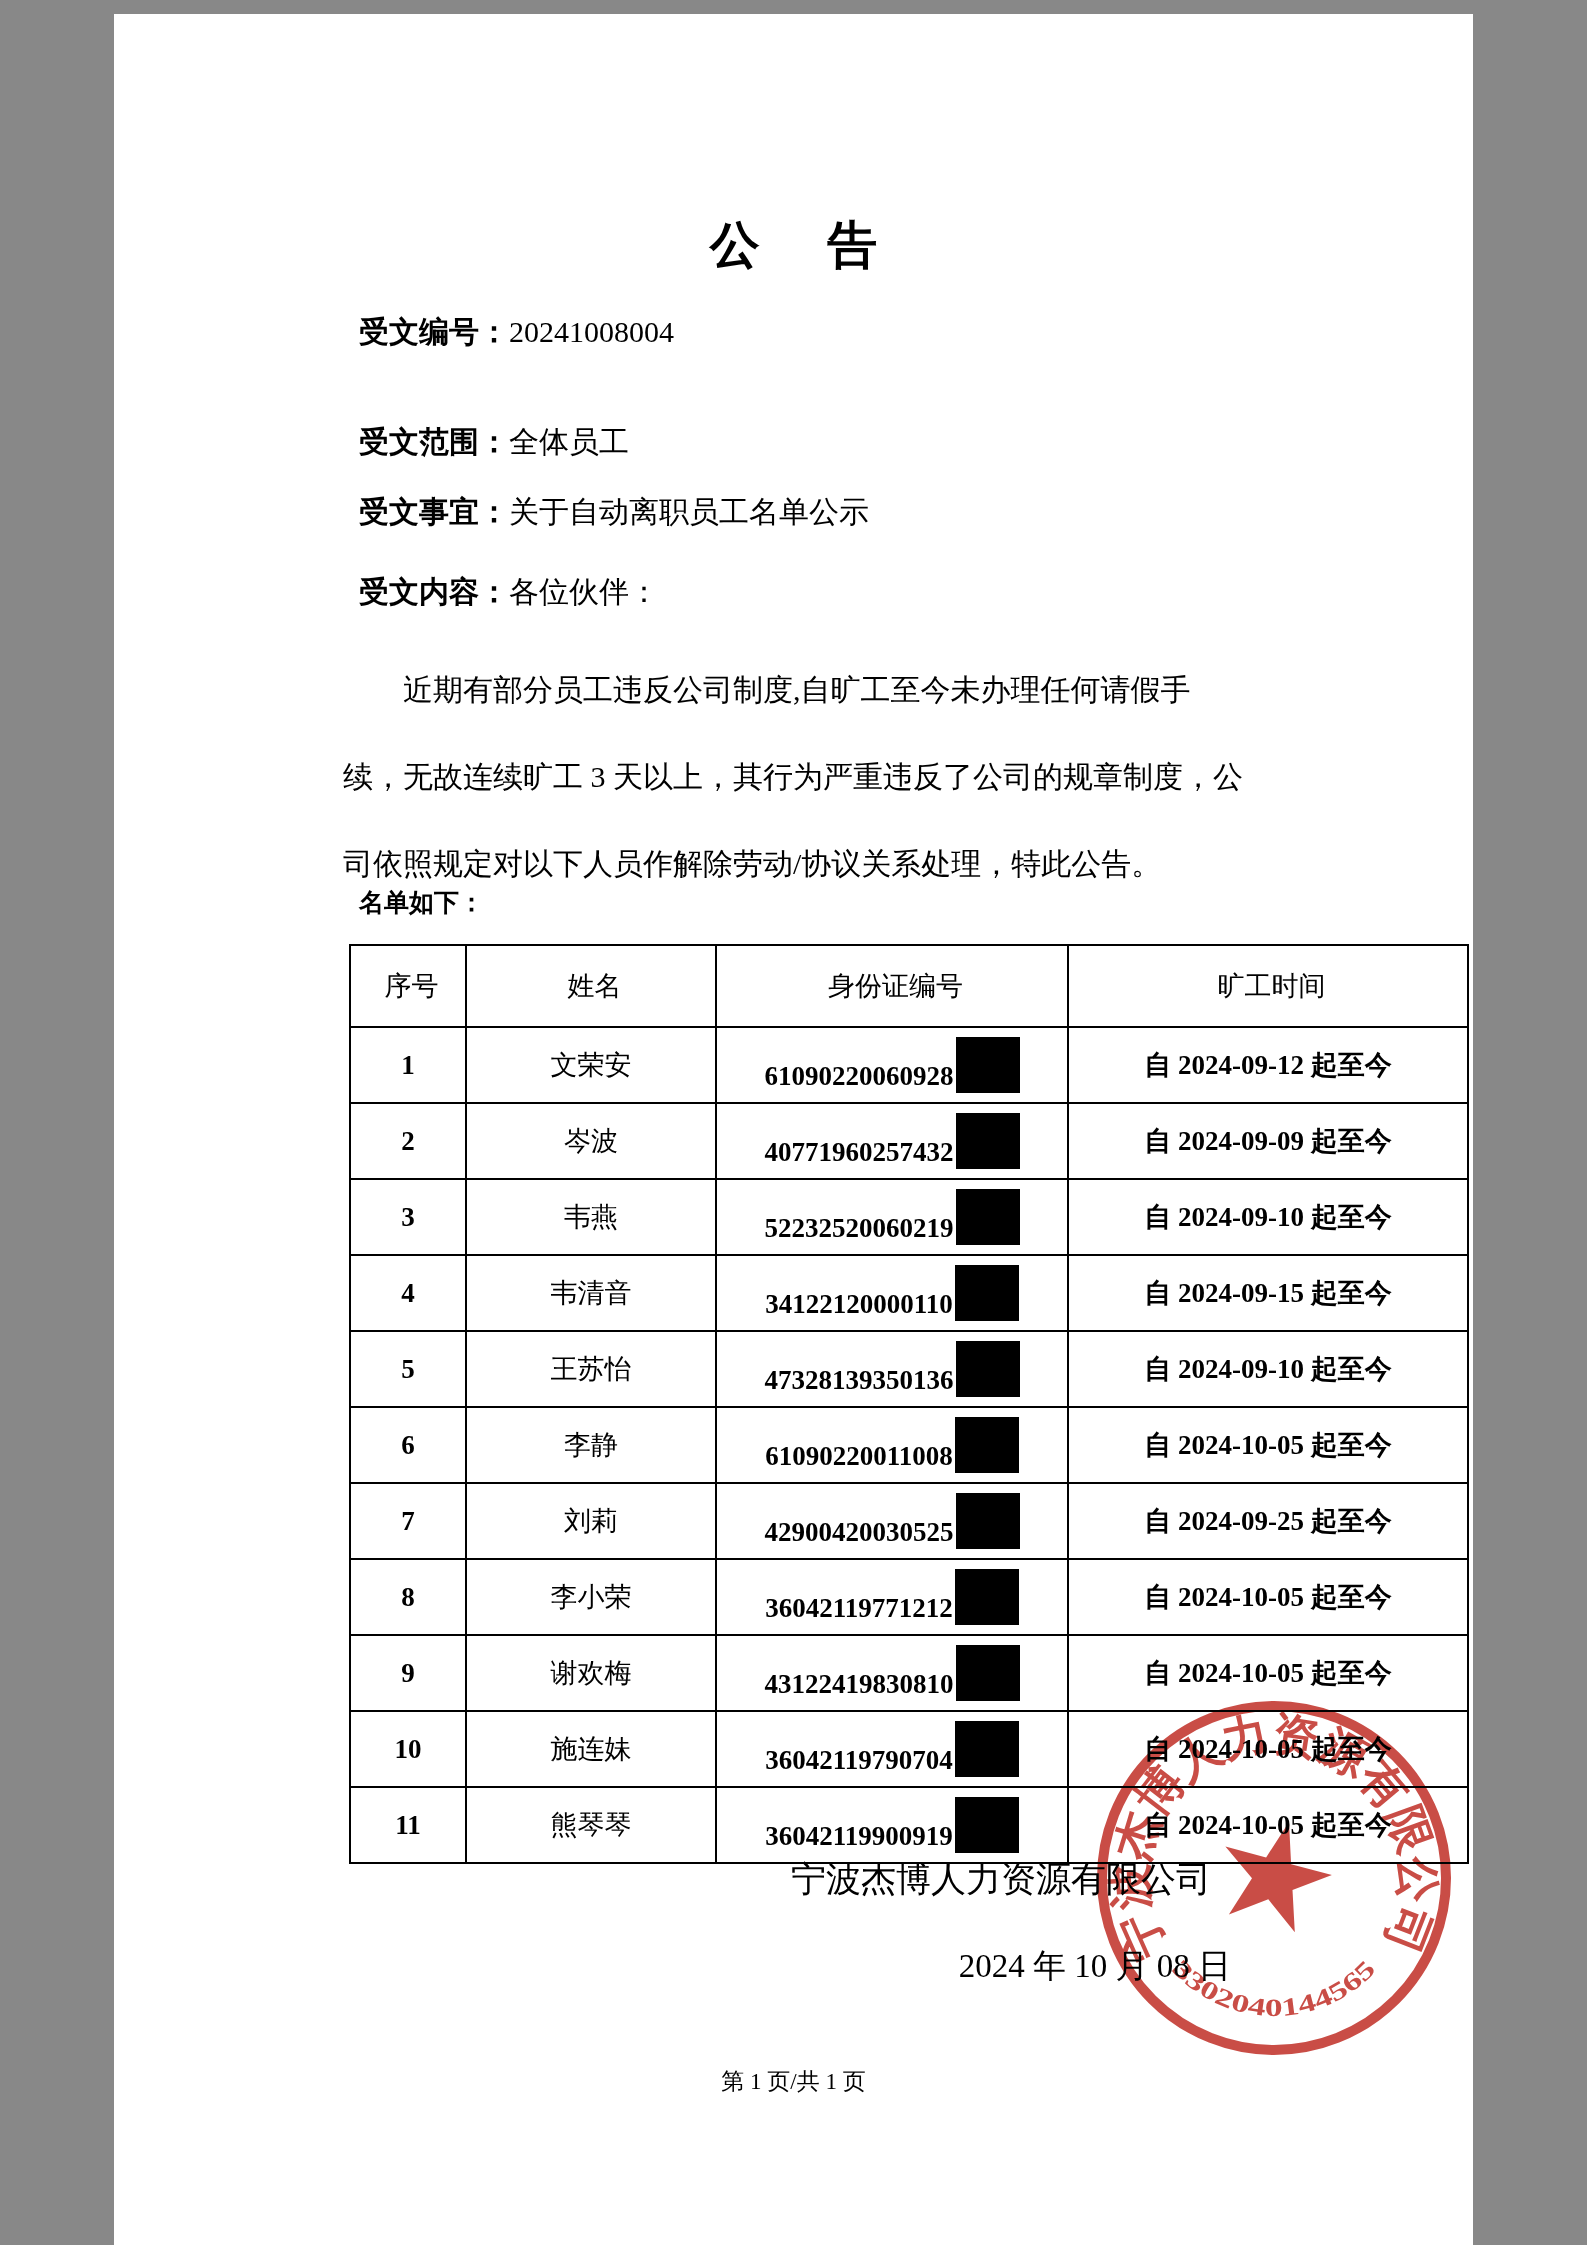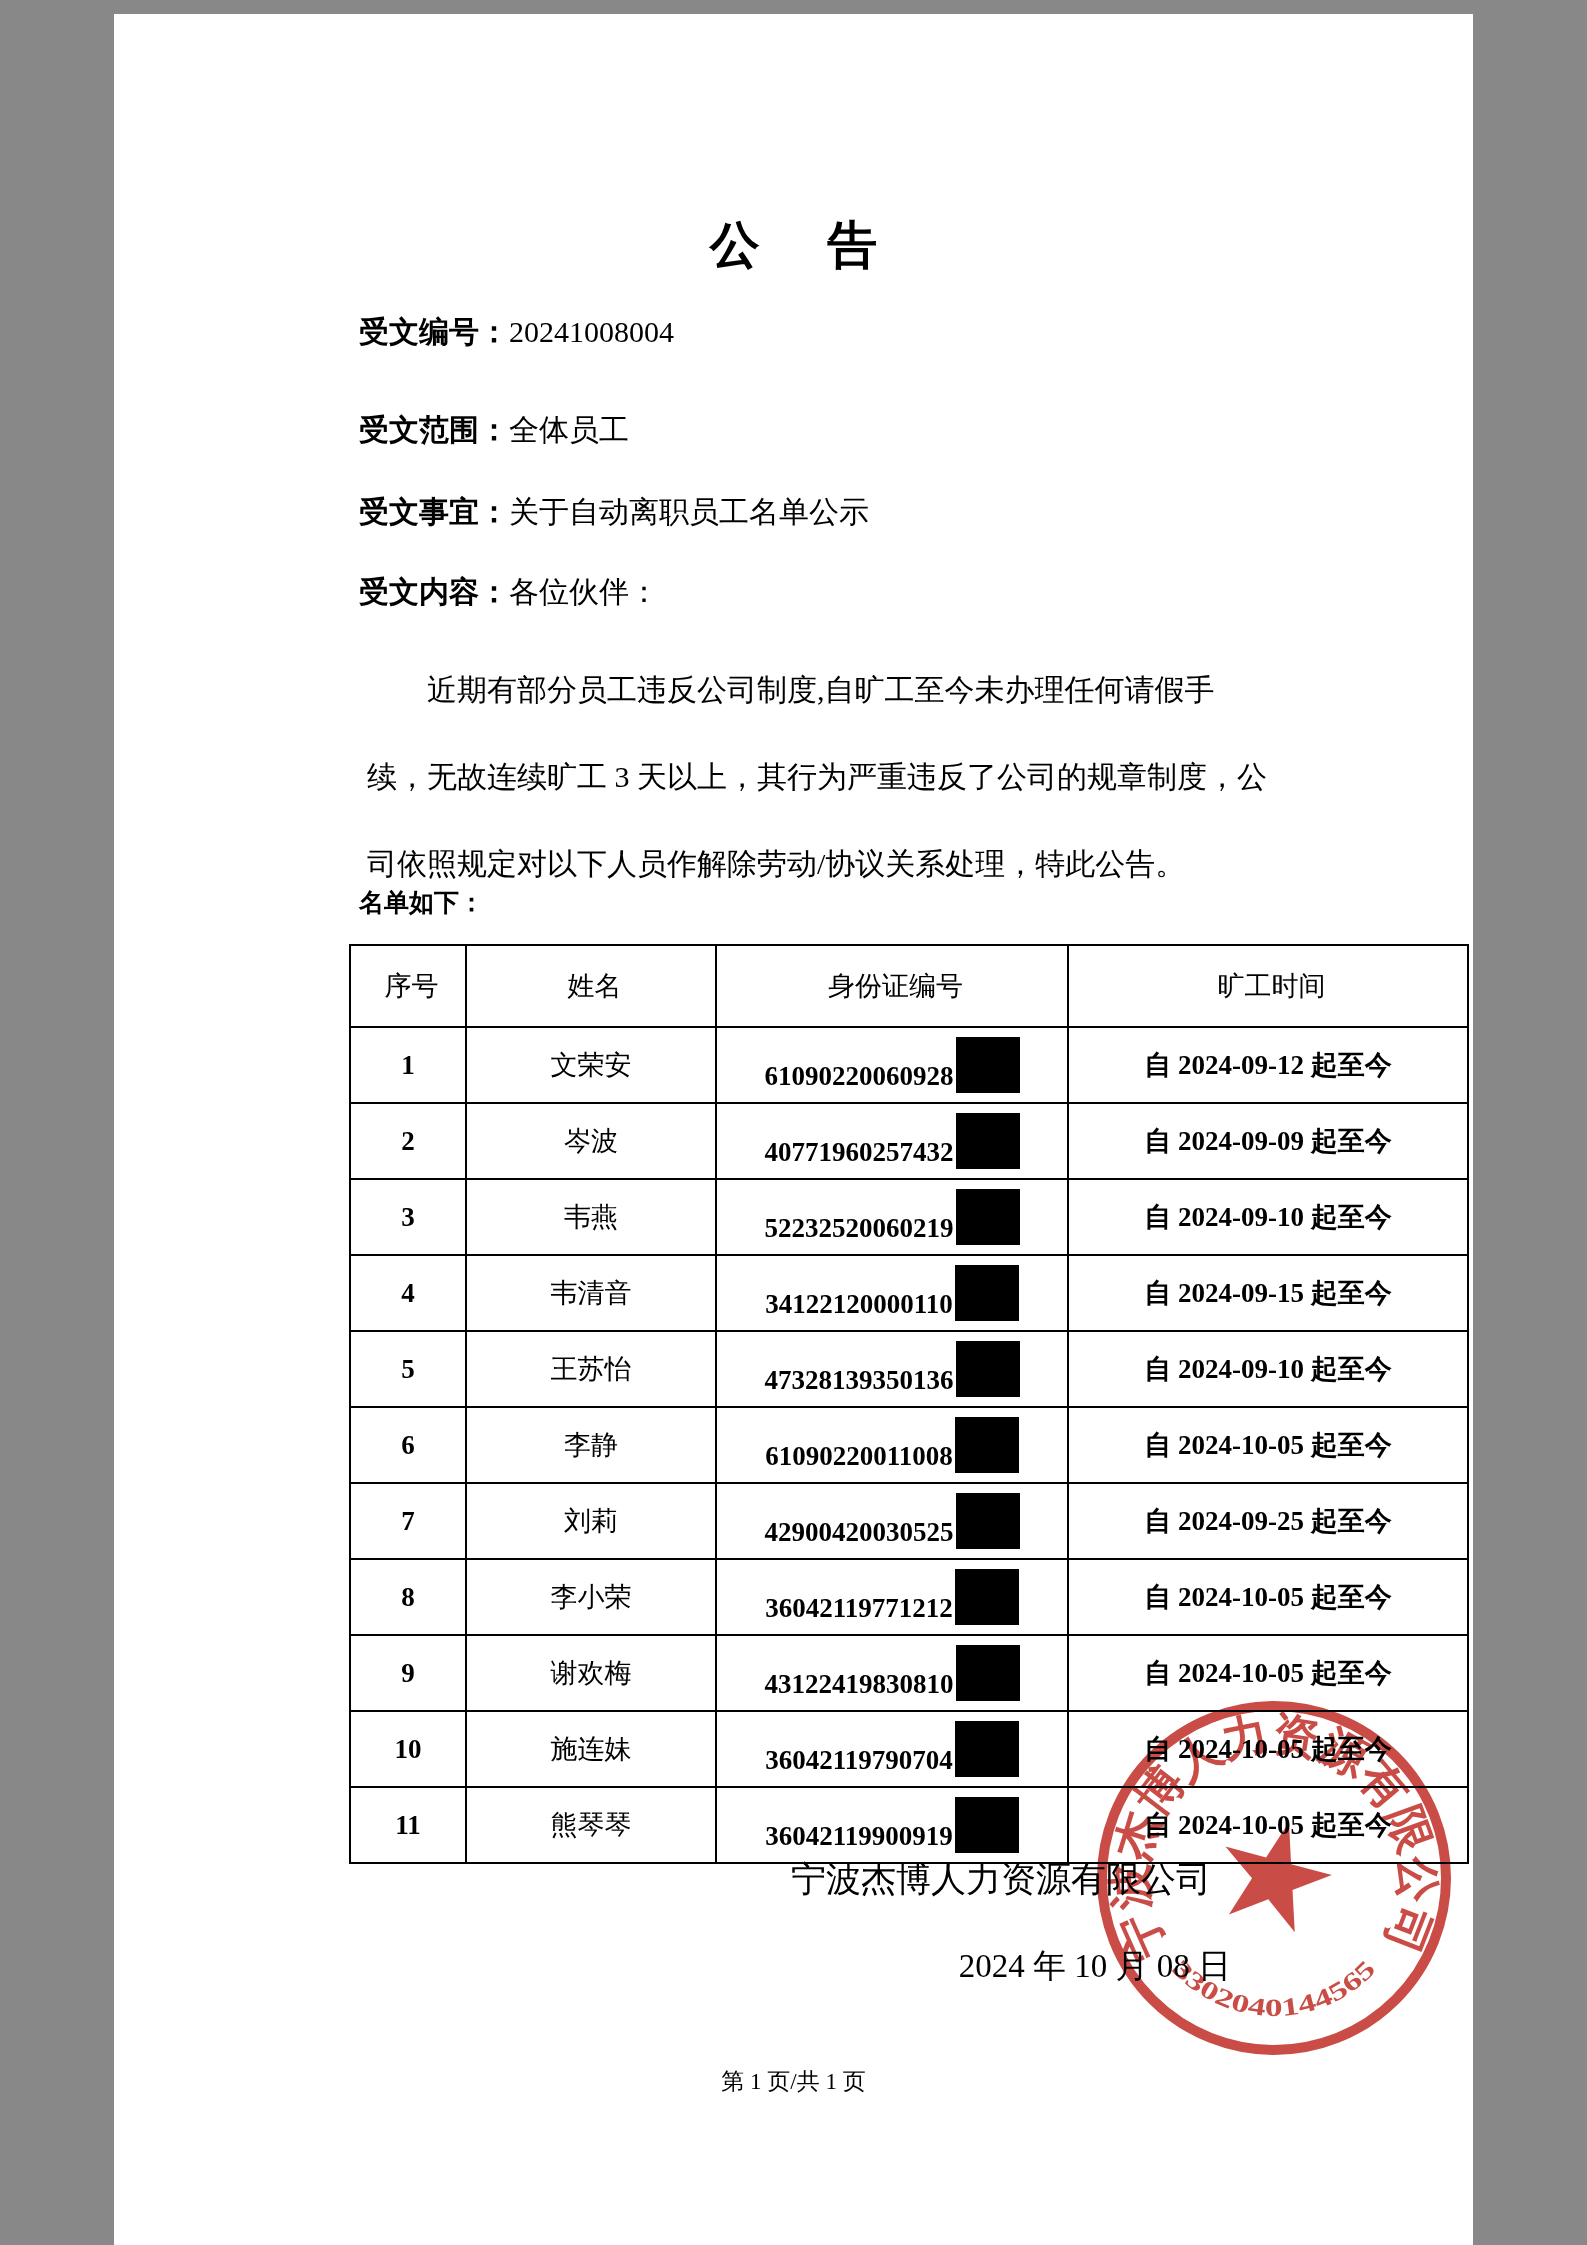--- a/index.html
+++ b/index.html
@@ -18,23 +18,23 @@
     font-size:50px;font-weight:700;
     letter-spacing:0.55em;
     text-indent:0.55em; 
   }
   .meta-line{
     position:absolute;left:245px;
     font-size:30px;white-space:nowrap;
   }
   .meta-label{font-weight:700;}
   .meta-value{font-weight:400;}
-  .m0{top:298px}.m1{top:396px}.m2{top:478px}.m3{top:558px}
+  .m0{top:298px}.m1{top:408px}.m2{top:478px}.m3{top:558px}
   .body-par{
-    position:absolute;left:253px;top:632px;width:1108px;
+    position:absolute;left:229px;top:632px;width:1108px;
   }
   .body-line{
     font-size:30px;line-height:87px;white-space:nowrap;
   }
   .body-line.indent{text-indent:2em;}
   .list-intro{
     position:absolute;left:245px;top:872px;
     font-size:25px;font-weight:700;
   }
   table.roster{

